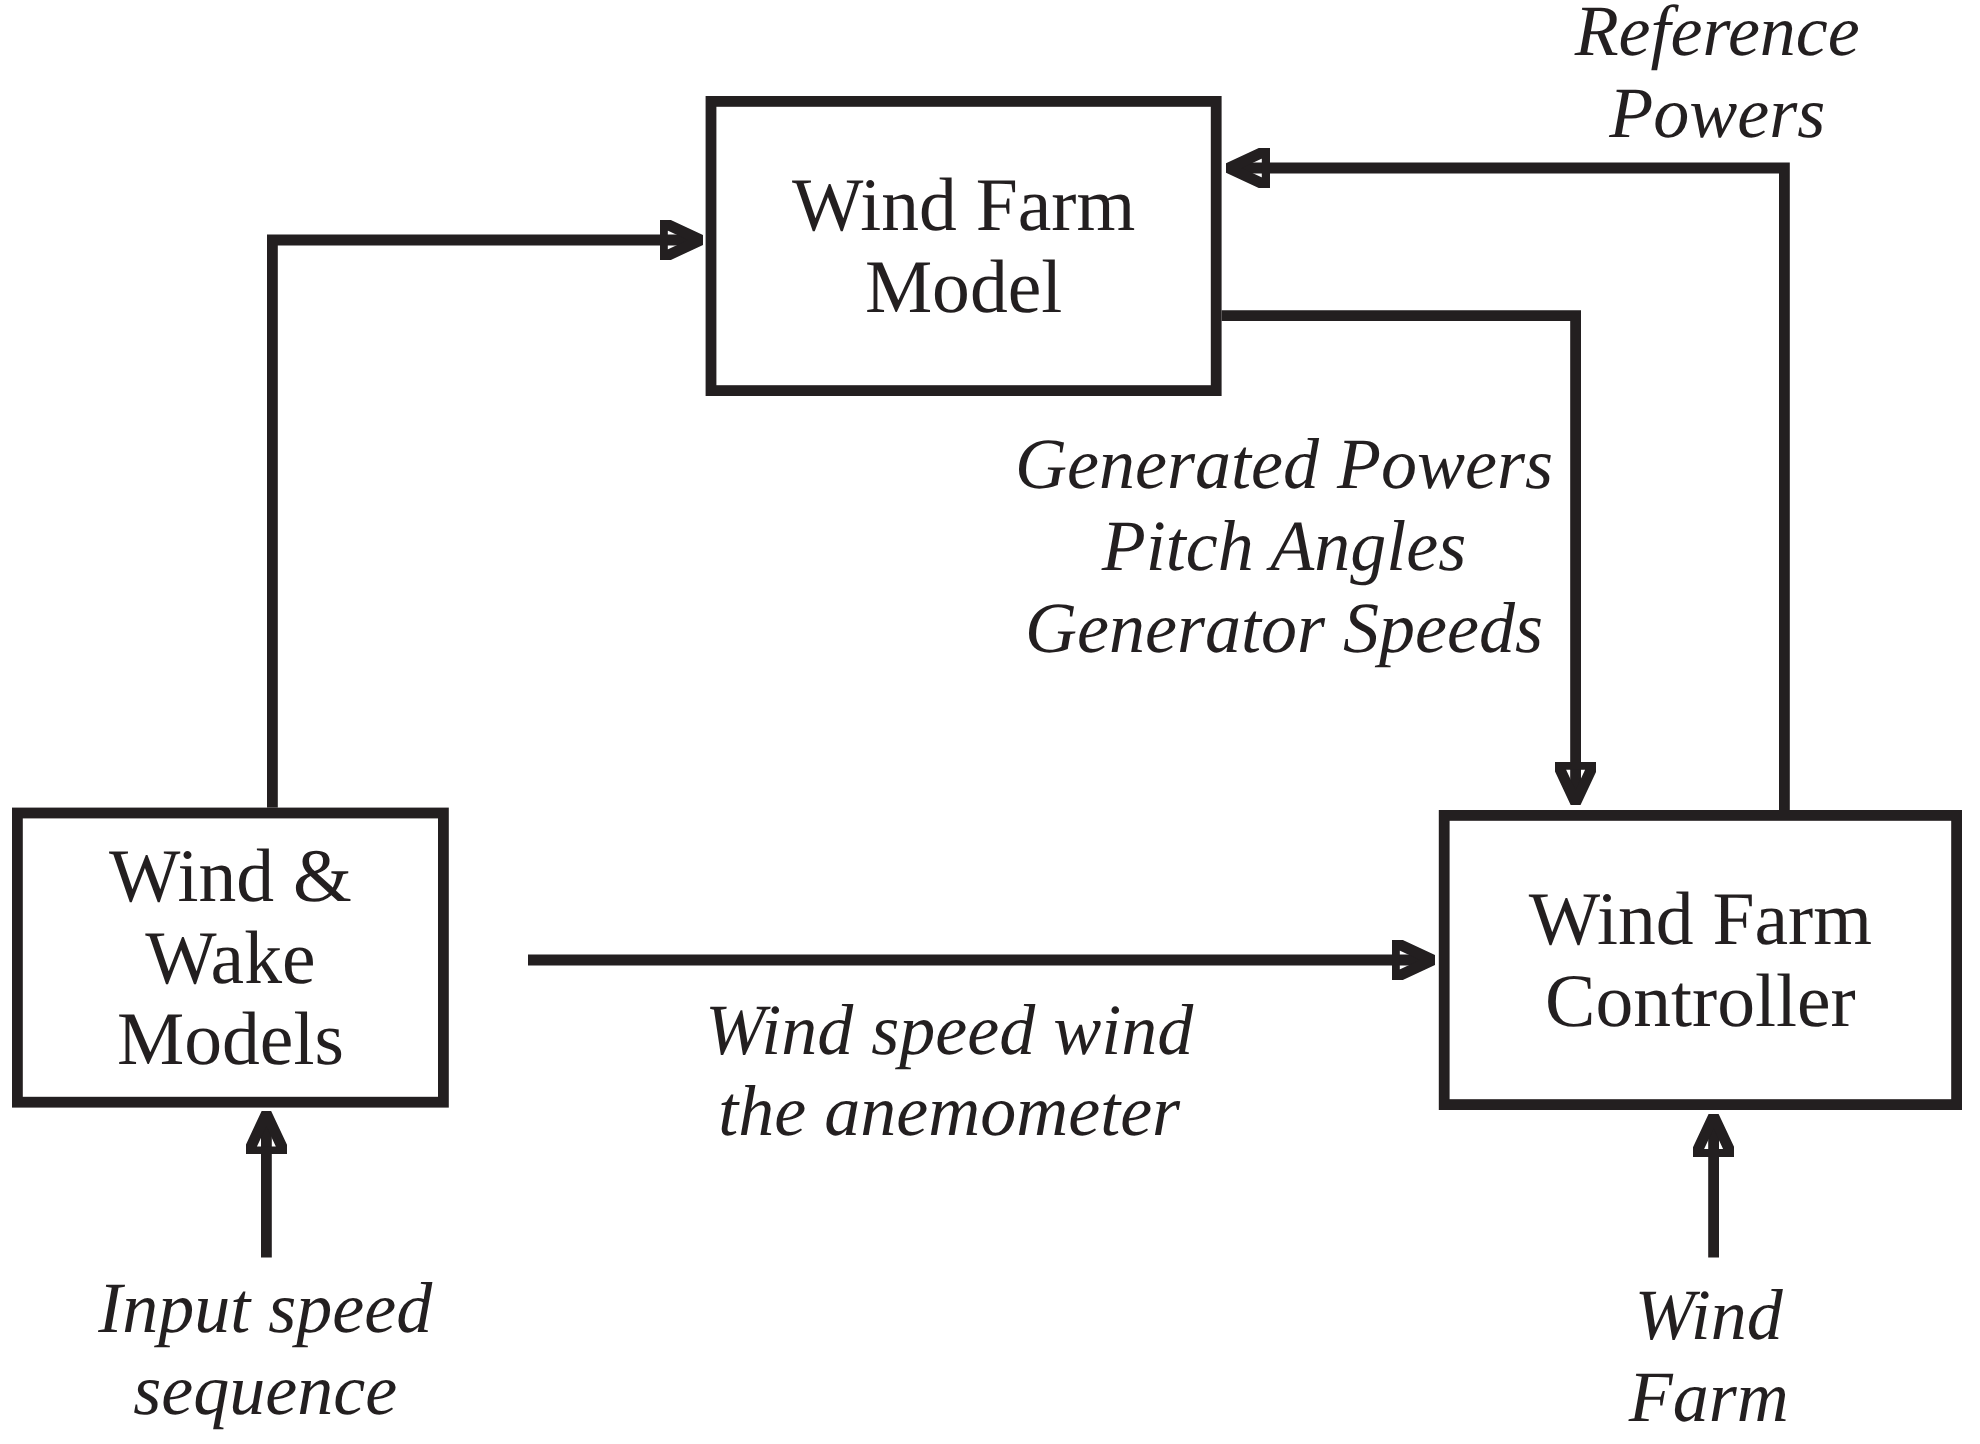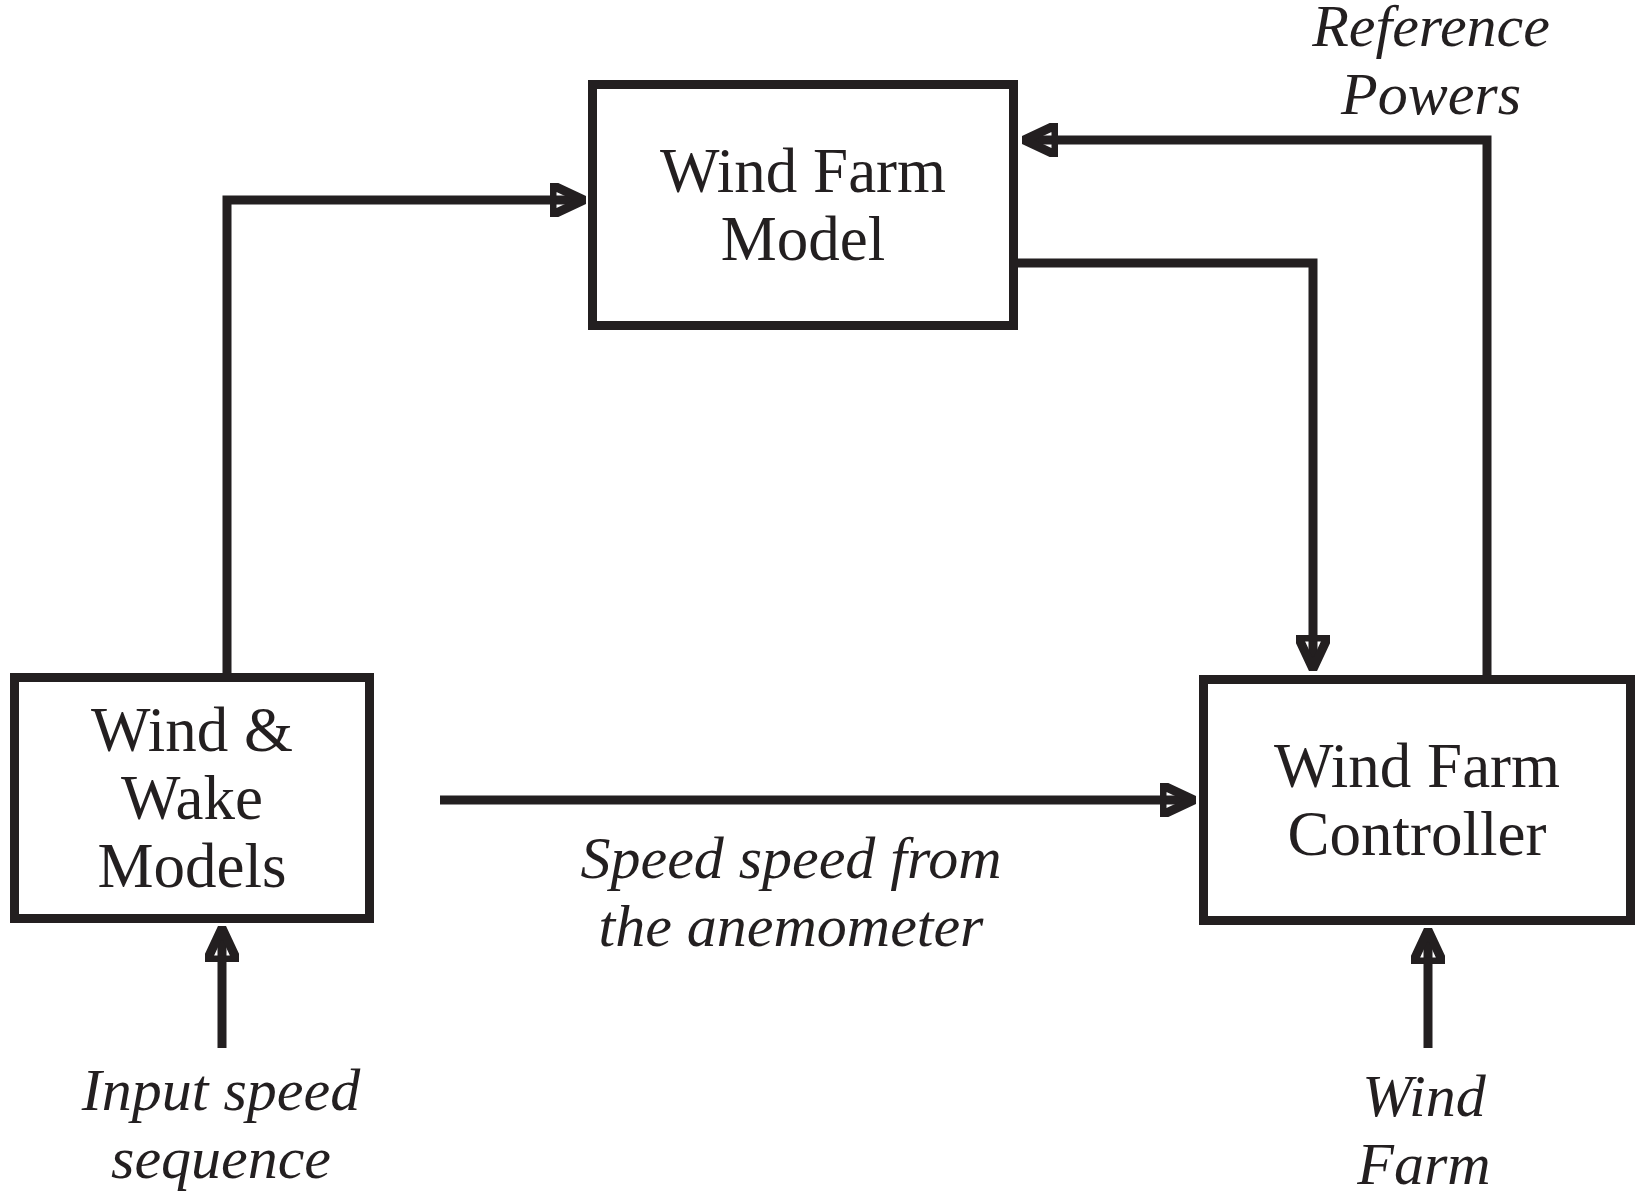--- a/index.html
+++ b/index.html
@@ -90,22 +90,25 @@
     <span>Wind &amp; Wake
 Models</span>
   </div>
 
   <div class="box box-controller">
     <span>Wind Farm
 Controller</span>
   </div>
 
 
+  <div class="edge-label lbl-generated">Generated Powers
+Pitch Angles
+Generator Speeds</div>
 
-  <div class="edge-label lbl-anemo">Speed speed from
+  <div class="edge-label lbl-anemo">Wind speed wind
 the anemometer</div>
 
   <div class="edge-label lbl-refpow">Reference
 Powers</div>
 
   <div class="edge-label lbl-input">Input speed
 sequence</div>
 
   <div class="edge-label lbl-wfref">Wind Farm
 Power Reference</div>

